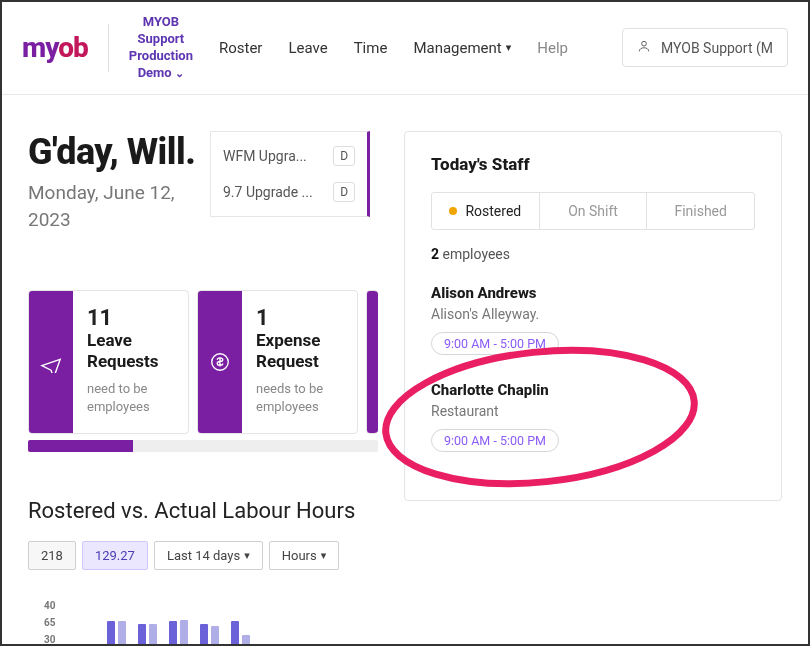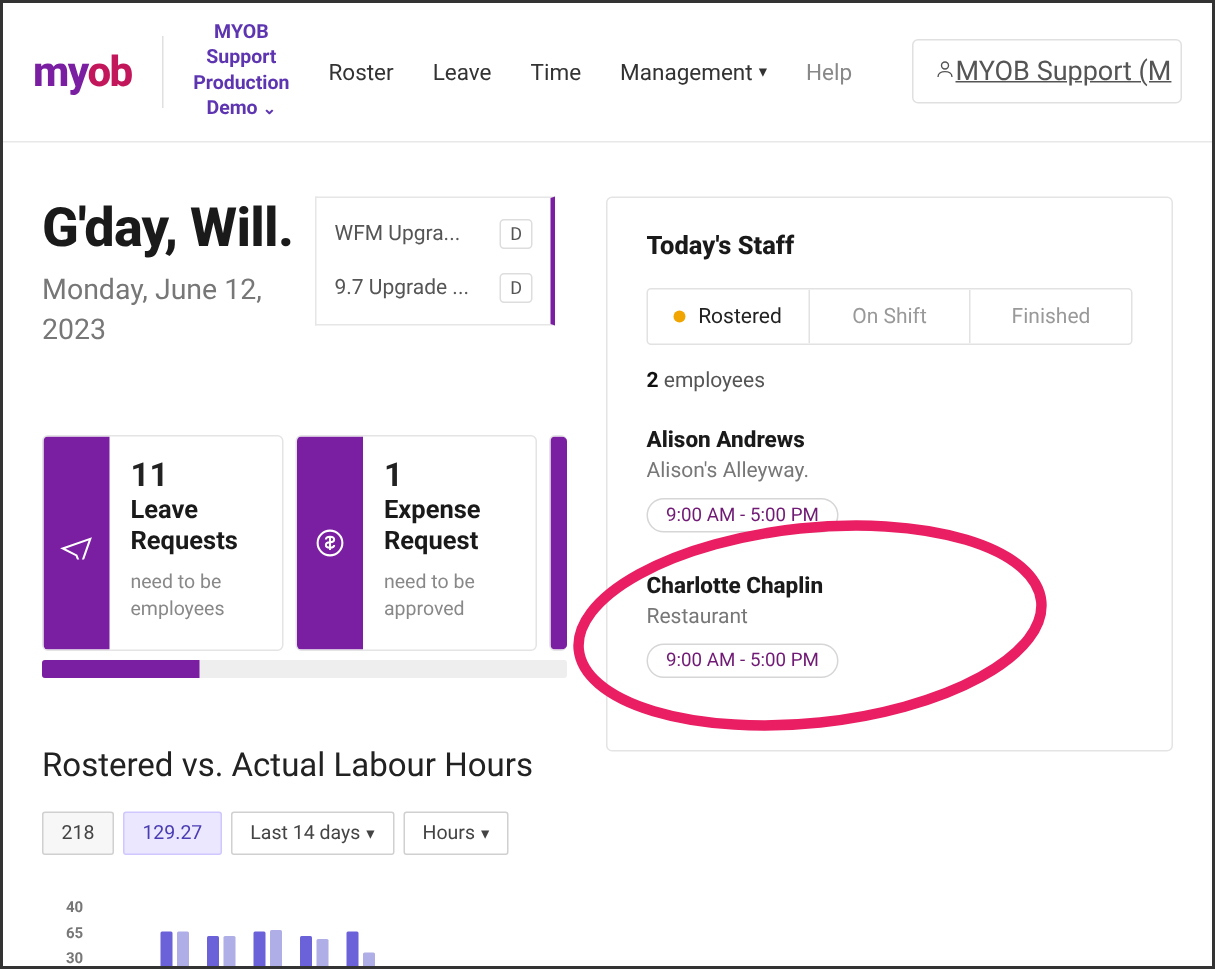--- a/index.html
+++ b/index.html
@@ -10,21 +10,21 @@
 .logo .m { color: #7b1fa2; }
 .logo .y { color: #7b1fa2; }
 .logo .o { color: #c2185b; }
 .logo .b { color: #c2185b; }
 .brand-divider { width: 1px; height: 48px; background: #e0e0e0; margin: 0 4px; }
 .orgswitch { color: #5e35b1; font-weight: 700; font-size: 13px; text-align: center; line-height: 1.3; display: flex; flex-direction: column; align-items: center; cursor: pointer; }
 .navlinks { display: flex; gap: 26px; margin-left: 10px; }
 .navlinks a { color: #333; text-decoration: none; font-size: 15px; cursor: pointer; display: flex; align-items: center; gap: 4px; }
 .navlinks a.muted { color: #888; }
 .caret { font-size: 11px; }
-.userbox { margin-left: auto; border: 1px solid #e0e0e0; border-radius: 4px; padding: 10px 14px; font-size: 18px; color: #555; display: flex; align-items: center; white-space: nowrap; overflow: hidden; max-width: 180px; cursor: pointer; text-decoration: underline; }
+.userbox { margin-left: auto; border: 1px solid #e0e0e0; border-radius: 4px; padding: 10px 14px; font-size: 14px; color: #555; display: flex; align-items: center; gap: 10px; white-space: nowrap; overflow: hidden; max-width: 180px; cursor: pointer; }
 .usericon svg { width: 14px; height: 14px; }
 .content { padding: 36px 26px 0 26px; display: flex; gap: 26px; }
 .leftcol { flex: 0 0 350px; }
 .rightcol { flex: 1; }
 .greeting { font-size: 36px; font-weight: 800; letter-spacing: -0.5px; margin-bottom: 6px; }
 .datetext { color: #777; font-size: 19px; line-height: 1.45; max-width: 180px; }
 .greetrow { display: flex; gap: 2px; align-items: flex-start; margin-bottom: 56px; }
 .notifpanel { border: 1px solid #e6e6e6; border-right: 3px solid #7b1fa2; padding: 6px 0; width: 160px; font-size: 14px; color: #555; }
 .notifpanel .nrow { display: flex; align-items: center; justify-content: space-between; padding: 8px 12px; cursor: pointer; }
 .notifpanel .dbox { border: 1px solid #ddd; padding: 2px 6px; font-size: 12px; border-radius: 3px; }
@@ -56,21 +56,21 @@
 .tabs { display: flex; border: 1px solid #e2e2e2; border-radius: 3px; overflow: hidden; margin-bottom: 16px; }
 .tabs .tab { flex: 1; text-align: center; padding: 10px 4px; font-size: 14px; color: #999; cursor: pointer; }
 .tabs .tab.active { color: #222; display: flex; align-items: center; justify-content: center; gap: 8px; }
 .tabs .tab.active::before { content: ""; width: 8px; height: 8px; background: #f0a500; border-radius: 50%; }
 .tabs .tab + .tab { border-left: 1px solid #e2e2e2; }
 .empcount { font-size: 14px; color: #555; margin-bottom: 22px; }
 .empcount b { color: #111; }
 .staffitem { margin-bottom: 26px; }
 .staffitem .sname { font-weight: 800; font-size: 15px; margin-bottom: 4px; }
 .staffitem .sloc { color: #777; font-size: 14px; margin-bottom: 10px; }
-.staffitem .stime { display: inline-block; border: 1px solid #d6d6d6; border-radius: 999px; padding: 3px 12px; font-size: 12.5px; color: #701a75; }
+.staffitem .stime { display: inline-block; border: 1px solid #d6d6d6; border-radius: 999px; padding: 3px 12px; font-size: 12.5px; color: #8b5cf6; }
 .annot { position: absolute; pointer-events: none; }
 .annot svg { overflow: visible; }
 </style>
 </head>
 <body>
 
 <div class="viewport">
 
   <div class="topnav">
     <div class="logo">
@@ -139,21 +139,21 @@
         <div class="dashcard">
           <div class="iconstrip">
             <svg viewBox="0 0 24 24">
                 <circle cx="12" cy="12" r="9"></circle>
                 <path d="M12 7v10M9 9.5c0-1 1-2 3-2s3 1 3 2-1 2-3 2-3 1-3 2 1 2 3 2 3-1 3-2"></path>
               </svg>
           </div>
           <div class="cardbody">
             <div class="cnum">1</div>
             <div class="ctitle">Expense Request</div>
-            <div class="csub">need to be approved</div>
+            <div class="csub">needs to be employees</div>
           </div>
         </div>
         <div class="dashcard phantom">
           <div class="iconstrip">
             
           </div>
 
         </div>
       </div>
 

